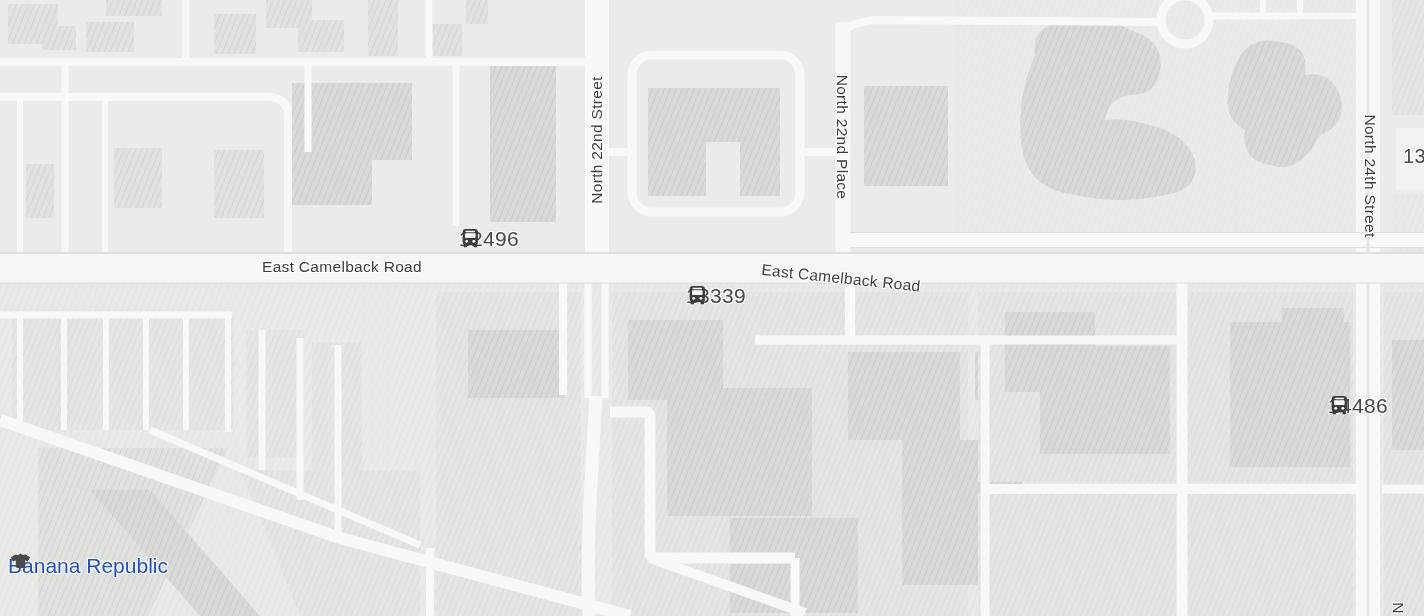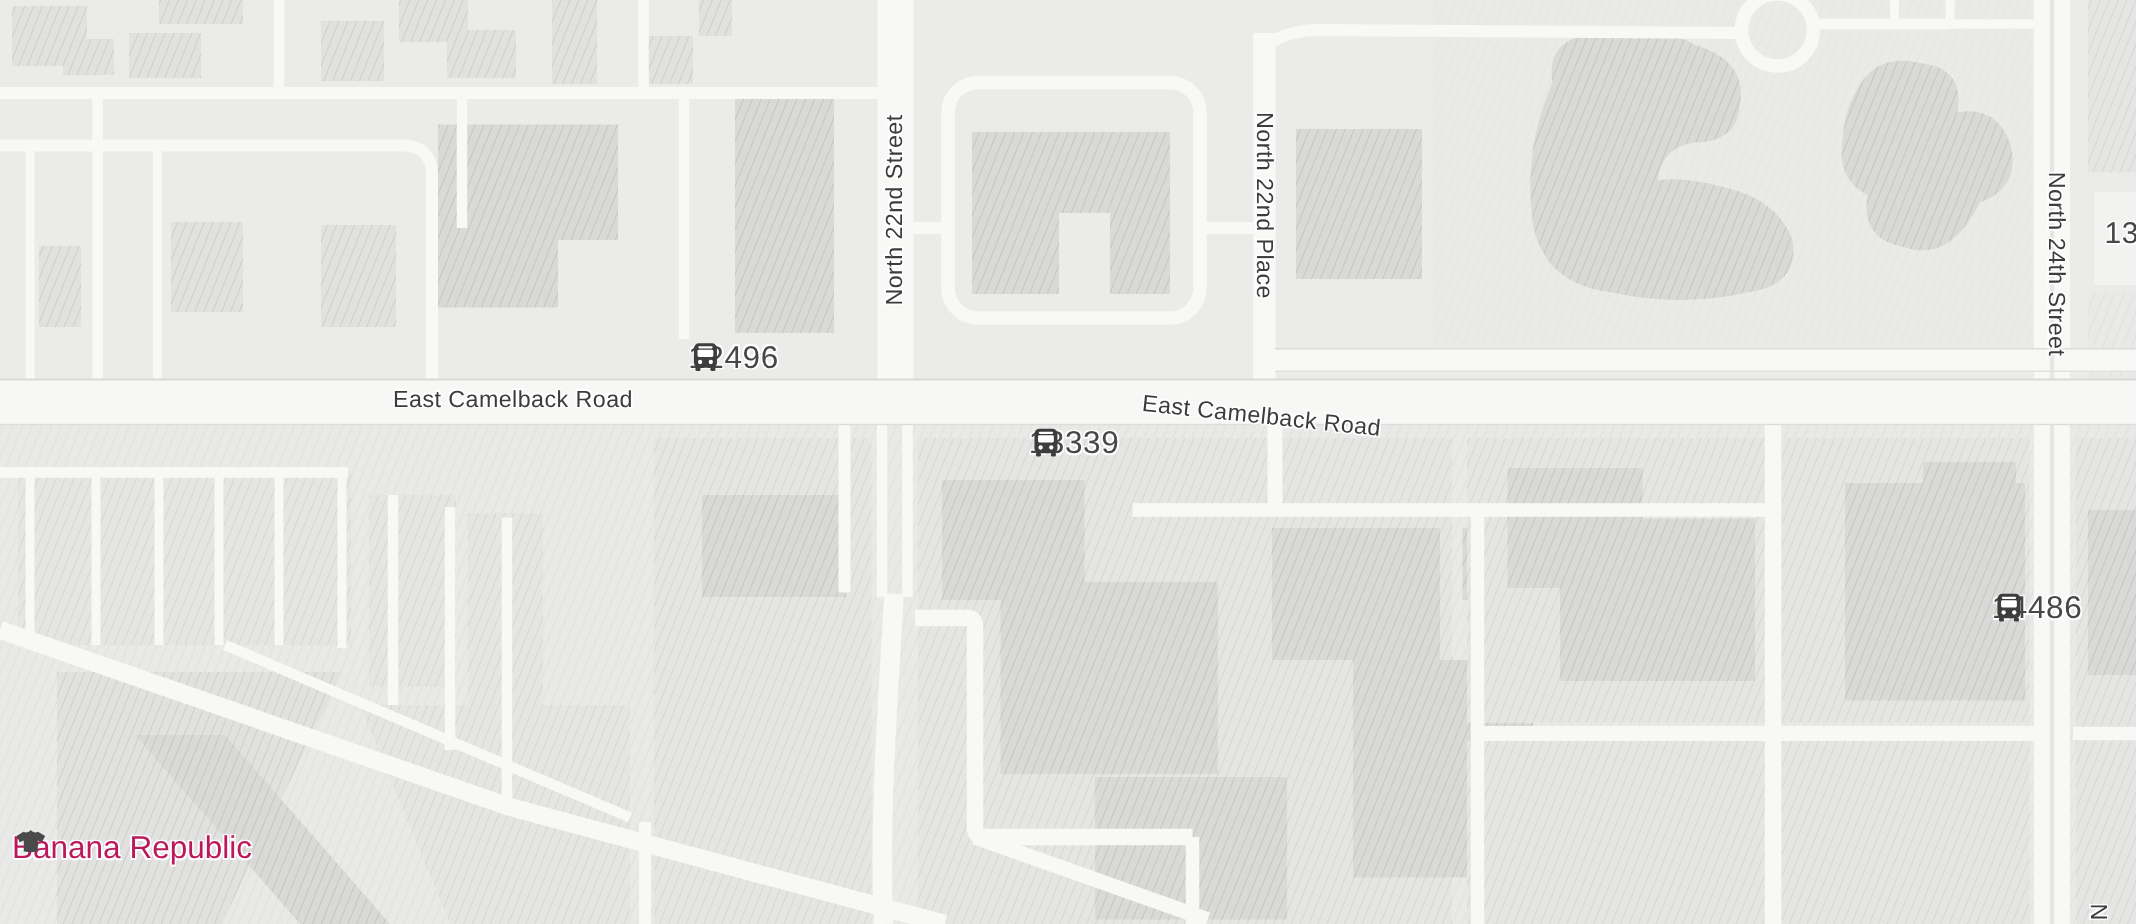--- a/index.html
+++ b/index.html
@@ -36,21 +36,21 @@
     text-shadow:-1px -1px 0 rgba(255,255,255,.95), 1px -1px 0 rgba(255,255,255,.95),
                 -1px 1px 0 rgba(255,255,255,.95), 1px 1px 0 rgba(255,255,255,.95),
                 0 0 3px rgba(255,255,255,.9);
   }
   .poi {
     position:absolute; transform:translateX(-50%);
     display:flex; flex-direction:column; align-items:center; gap:4px;
     cursor:pointer;
   }
   .poi .pname {
-    font-size:21px; line-height:1; color:#be185d;
+    font-size:21px; line-height:1; color:#1d4ed8;
     text-shadow:-1px -1px 0 rgba(255,255,255,.95), 1px -1px 0 rgba(255,255,255,.95),
                 -1px 1px 0 rgba(255,255,255,.95), 1px 1px 0 rgba(255,255,255,.95),
                 0 0 3px rgba(255,255,255,.9);
   }
   .ic { display:block; }
 </style>
 </head>
 <body>
 
 <div class="map-view">

